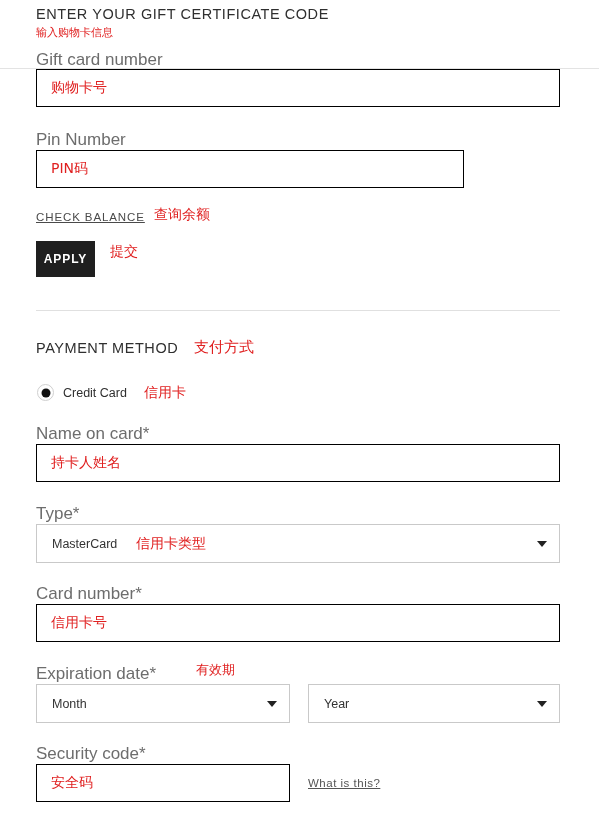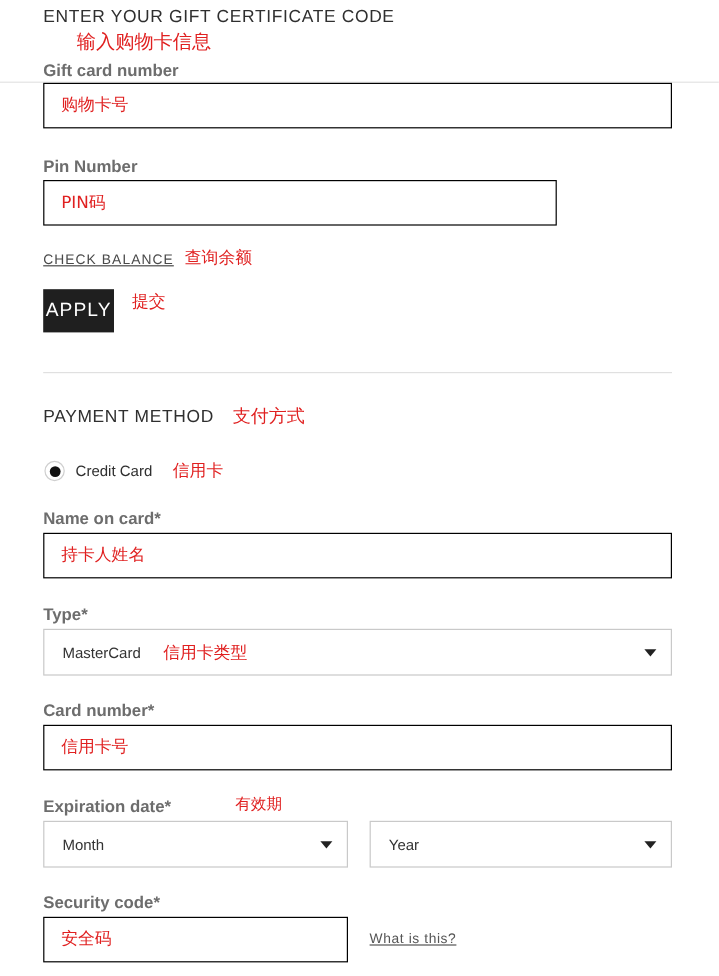--- a/index.html
+++ b/index.html
@@ -44,25 +44,24 @@
     position: absolute;
     font-size: 14.5px;
     letter-spacing: .55px;
     color: #2f2f2f;
     font-family: "Liberation Sans", sans-serif;
     white-space: nowrap;
   }
 
   .field-label {
     position: absolute;
-    font-size: 14px;
+    font-size: 17px;
     color: #6d6d6d;
     font-family: "Liberation Sans", sans-serif;
     white-space: nowrap;
-    font-weight: bold;
   }
   .req {
     color: #6d6d6d;
   }
 
   .cn {
     position: absolute;
     color: #e02020;
     font-family: "DejaVu Sans", sans-serif;
     font-size: 14px;
@@ -123,28 +122,29 @@
     font-family: "Liberation Sans", sans-serif;
     white-space: nowrap;
     cursor: pointer;
   }
   .link-caps { font-size: 11.5px; letter-spacing: .9px; color: #4a4a4a; }
 
   .btn-apply {
     position: absolute;
     background: #1f1f1f;
     color: #ffffff;
-    font-size: 16px;
+    font-size: 12px;
     letter-spacing: .9px;
     font-family: "Liberation Sans", sans-serif;
     display: flex;
     align-items: center;
     justify-content: center;
     cursor: pointer;
     border: none;
+    font-weight: bold;
   }
 
   .divider {
     position: absolute;
     height: 1px;
     background: #e0e0e0;
   }
 
   .radio-row { position: absolute; display: flex; align-items: center; }
   .radio {
@@ -174,21 +174,21 @@
     white-space: nowrap;
   }
 </style>
 </head>
 <body>
 
 <div class="page">
 
   <div class="section-title" style="left:36px; top:6px;">ENTER YOUR GIFT CERTIFICATE CODE</div>
 
-  <div class="cn" style="left:36px; top:25px; font-size:16px;margin-left:28px;">输入购物卡信息</div>
+  <div class="cn" style="left:36px; top:25px; font-size:11px;">输入购物卡信息</div>
 
   <div class="ghost-smudge" style="left:238px; top:22px;">&nbsp;</div>
   <div class="ghost-smudge" style="left:240px; top:30px;">&nbsp;</div>
   <div class="ghost-line" style="top:68px;"></div>
 
   <div class="field-label" style="left:36px; top:50px;">Gift card number</div>
 
   <div class="textfield" style="left:36px; top:69px; width:524px; height:38px;">
     <span class="ph">购物卡号</span>
   </div>

